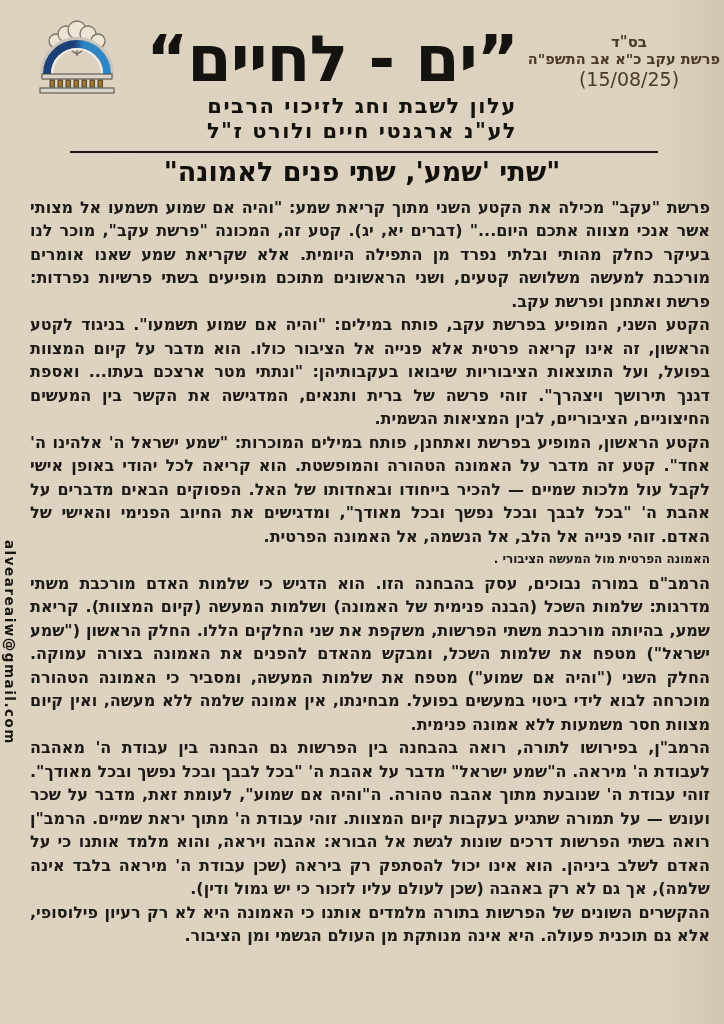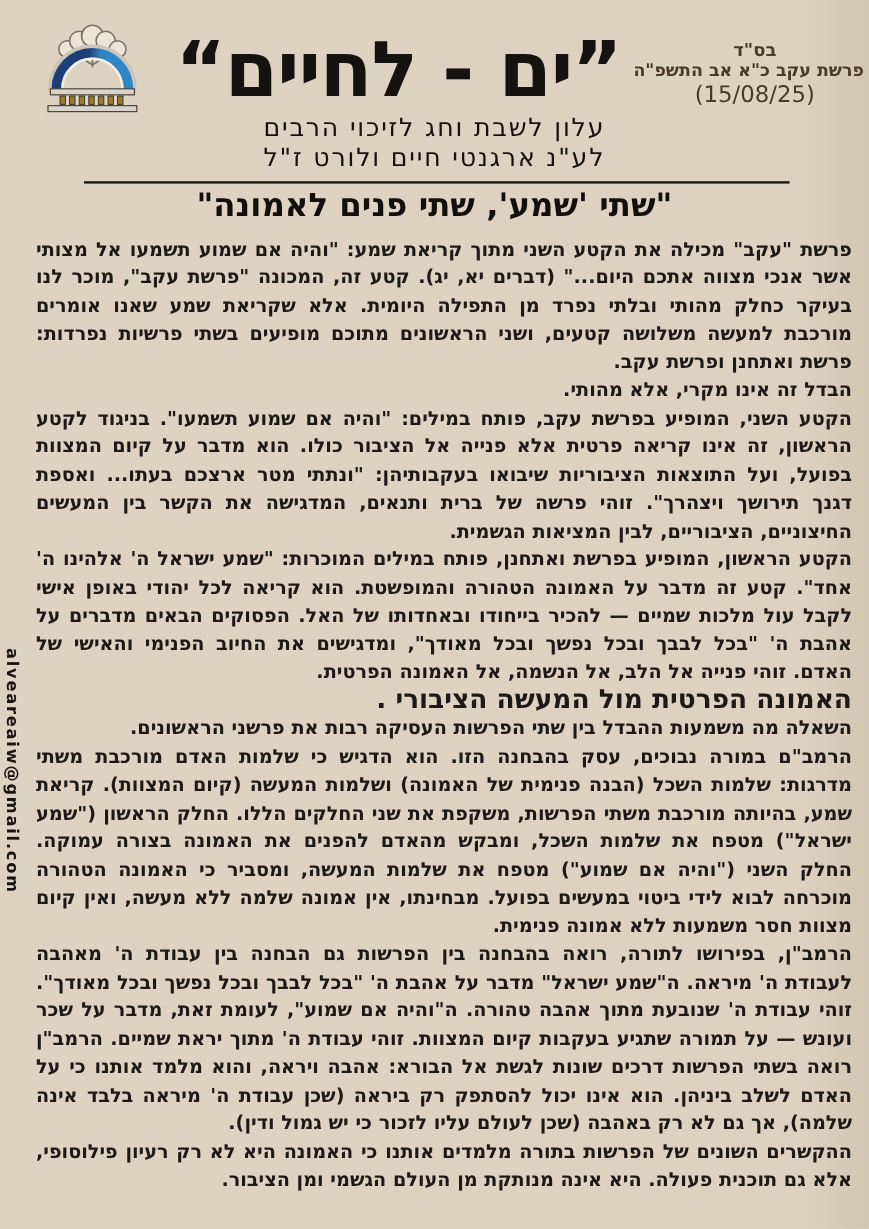--- a/index.html
+++ b/index.html
@@ -41,21 +41,21 @@
     direction: rtl;
     color: #4a3a27;
     padding-top: 4px;
   }
   .bsd { font-size: 15px; font-weight: bold; }
   .parsha { font-size: 14.5px; font-weight: bold; white-space: nowrap; }
   .date { font-size: 19px; font-weight: normal; direction: ltr; margin-top: 1px; }
   .subtitle {
     direction: rtl;
     text-align: center;
-    font-weight: normal;
+    font-weight: bold;
     font-size: 21px;
     letter-spacing: 1.5px;
     line-height: 1.18;
     color: #14120e;
     margin-top: -16px;
   }
   .rule {
     width: 588px;
     margin: 7px 66px 3px 70px;
     border-bottom: 2.5px solid #1a1813;
@@ -73,21 +73,21 @@
   .article {
     direction: rtl;
     text-align: justify;
     margin: 9px 14px 0 30px;
     font-size: 16px;
     line-height: 23.5px;
     font-weight: bold;
     color: #1c1a16;
   }
   .article p.para { margin: 0; }
-  .article p.subhead { font-size: 22px; }
+  .article p.subhead { font-size: 12px; }
   
   .email-vertical {
     position: absolute;
     left: 2px; top: 540px;
     writing-mode: vertical-rl;
     font-size: 13.5px;
     font-weight: bold;
     letter-spacing: 1.5px;
     color: #17150f;
     white-space: nowrap;
@@ -159,25 +159,23 @@
     <div>עלון לשבת וחג לזיכוי הרבים</div>
     <div>לע"נ ארגנטי חיים ולורט ז"ל</div>
   </div>
 
   <div class="rule"></div>
 
   <div class="article-heading">"שתי 'שמע', שתי פנים לאמונה"</div>
 
   <div class="article">
       <p class="para">פרשת "עקב" מכילה את הקטע השני מתוך קריאת שמע: "והיה אם שמוע תשמעו אל מצותי אשר אנכי מצווה אתכם היום..." (דברים יא, יג). קטע זה, המכונה "פרשת עקב", מוכר לנו בעיקר כחלק מהותי ובלתי נפרד מן התפילה היומית. אלא שקריאת שמע שאנו אומרים מורכבת למעשה משלושה קטעים, ושני הראשונים מתוכם מופיעים בשתי פרשיות נפרדות: פרשת ואתחנן ופרשת עקב.</p>
-      <p class="para">הבדל זה אינו מקרי, אלא מהותי.</p>
       <p class="para">הקטע השני, המופיע בפרשת עקב, פותח במילים: "והיה אם שמוע תשמעו". בניגוד לקטע הראשון, זה אינו קריאה פרטית אלא פנייה אל הציבור כולו. הוא מדבר על קיום המצוות בפועל, ועל התוצאות הציבוריות שיבואו בעקבותיהן: "ונתתי מטר ארצכם בעתו... ואספת דגנך תירושך ויצהרך". זוהי פרשה של ברית ותנאים, המדגישה את הקשר בין המעשים החיצוניים, הציבוריים, לבין המציאות הגשמית.</p>
       <p class="para">הקטע הראשון, המופיע בפרשת ואתחנן, פותח במילים המוכרות: "שמע ישראל ה' אלהינו ה' אחד". קטע זה מדבר על האמונה הטהורה והמופשטת. הוא קריאה לכל יהודי באופן אישי לקבל עול מלכות שמיים — להכיר בייחודו ובאחדותו של האל. הפסוקים הבאים מדברים על אהבת ה' "בכל לבבך ובכל נפשך ובכל מאודך", ומדגישים את החיוב הפנימי והאישי של האדם. זוהי פנייה אל הלב, אל הנשמה, אל האמונה הפרטית.</p>
       <p class="para subhead">האמונה הפרטית מול המעשה הציבורי .</p>
-      <p class="para">השאלה מה משמעות ההבדל בין שתי הפרשות העסיקה רבות את פרשני הראשונים.</p>
       <p class="para">הרמב"ם במורה נבוכים, עסק בהבחנה הזו. הוא הדגיש כי שלמות האדם מורכבת משתי מדרגות: שלמות השכל (הבנה פנימית של האמונה) ושלמות המעשה (קיום המצוות). קריאת שמע, בהיותה מורכבת משתי הפרשות, משקפת את שני החלקים הללו. החלק הראשון ("שמע ישראל") מטפח את שלמות השכל, ומבקש מהאדם להפנים את האמונה בצורה עמוקה. החלק השני ("והיה אם שמוע") מטפח את שלמות המעשה, ומסביר כי האמונה הטהורה מוכרחה לבוא לידי ביטוי במעשים בפועל. מבחינתו, אין אמונה שלמה ללא מעשה, ואין קיום מצוות חסר משמעות ללא אמונה פנימית.</p>
       <p class="para">הרמב"ן, בפירושו לתורה, רואה בהבחנה בין הפרשות גם הבחנה בין עבודת ה' מאהבה לעבודת ה' מיראה. ה"שמע ישראל" מדבר על אהבת ה' "בכל לבבך ובכל נפשך ובכל מאודך". זוהי עבודת ה' שנובעת מתוך אהבה טהורה. ה"והיה אם שמוע", לעומת זאת, מדבר על שכר ועונש — על תמורה שתגיע בעקבות קיום המצוות. זוהי עבודת ה' מתוך יראת שמיים. הרמב"ן רואה בשתי הפרשות דרכים שונות לגשת אל הבורא: אהבה ויראה, והוא מלמד אותנו כי על האדם לשלב ביניהן. הוא אינו יכול להסתפק רק ביראה (שכן עבודת ה' מיראה בלבד אינה שלמה), אך גם לא רק באהבה (שכן לעולם עליו לזכור כי יש גמול ודין).</p>
       <p class="para">ההקשרים השונים של הפרשות בתורה מלמדים אותנו כי האמונה היא לא רק רעיון פילוסופי, אלא גם תוכנית פעולה. היא אינה מנותקת מן העולם הגשמי ומן הציבור.</p>
     </div>
 
   <div class="email-vertical">alveareaiw@gmail.com</div>
 
 </div>
 
 </body></html>

